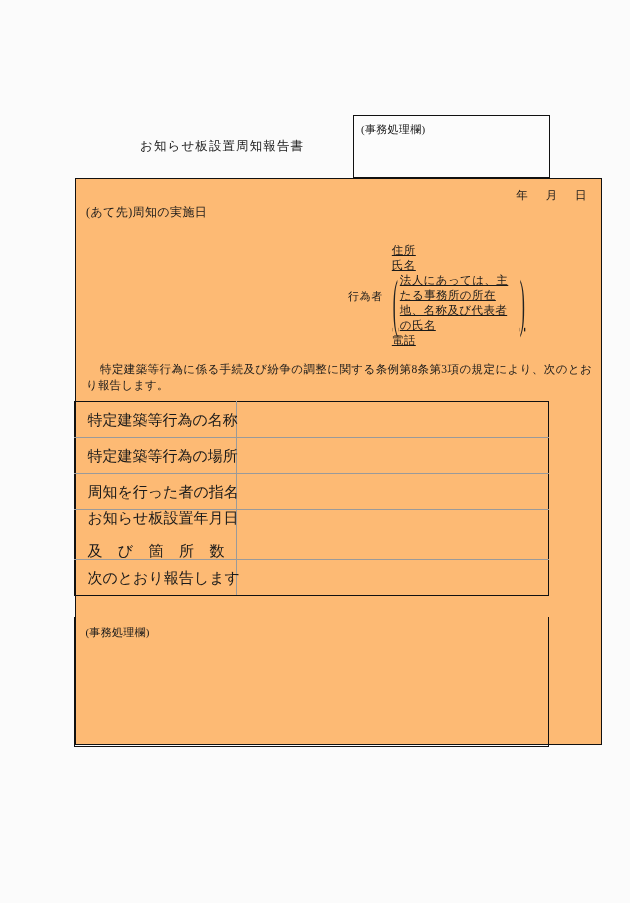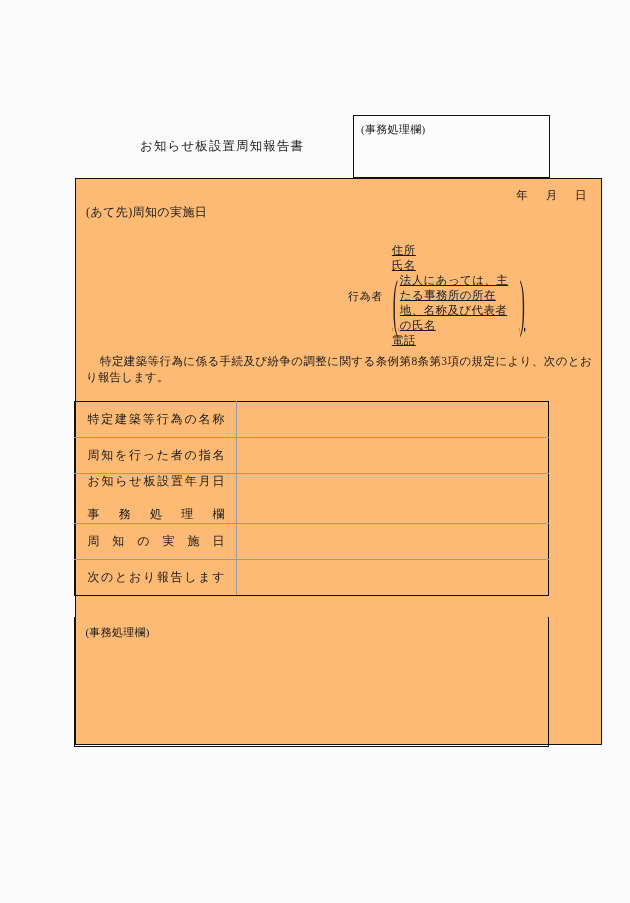--- a/index.html
+++ b/index.html
@@ -150,21 +150,21 @@
     letter-spacing: 0.4px;
     width: 118px;
     padding: 0 1px;
   }
 
   
   .statute {
     position: absolute;
     left: 10px;
     right: 9px;
-    top: 174px;
+    top: 182px;
     font-size: 11.5px;
     line-height: 16px;
     letter-spacing: 0.15px;
     text-indent: 14px;
     text-align: justify;
   }
 
   
   .data-table {
     position: absolute;
@@ -187,24 +187,23 @@
   .data-table td.label-cell {
     width: 161px;
     border-right: 1px solid #9a9a9a;
     border-left: 1.6px solid #111;
     text-align: center;
   }
   .data-table td.value-cell {
     border-right: 1.6px solid #111;
   }
   .row-label {
-    font-size: 12px;
+    font-size: 15px;
     line-height: 16px;
     color: #1a1a1a;
-    font-family: Liberation Mono, monospace;
   }
   .spread {
     display: block;
     width: 137px;
     margin: 0 auto;
     text-align: justify;
     text-align-last: justify;
     white-space: nowrap;
   }
   .two-line .spread:first-child { margin-bottom: 17px; }
@@ -277,38 +276,38 @@
           <td class="label-cell">
             <div class="row-label">
               <span class="spread">特定建築等行為の名称</span>
             </div>
           </td>
           <td class="value-cell"></td>
         </tr>
         <tr>
           <td class="label-cell">
             <div class="row-label">
+              <span class="spread">特定建築等行為の場所</span>
+            </div>
+          </td>
+          <td class="value-cell"></td>
+        </tr>
+        <tr>
+          <td class="label-cell">
+            <div class="row-label">
               <span class="spread">周知を行った者の指名</span>
             </div>
           </td>
           <td class="value-cell"></td>
         </tr>
         <tr>
           <td class="label-cell">
             <div class="row-label two-line">
               <span class="spread">お知らせ板設置年月日</span>
-              <span class="spread">事務処理欄</span>
-            </div>
-          </td>
-          <td class="value-cell"></td>
-        </tr>
-        <tr>
-          <td class="label-cell">
-            <div class="row-label">
-              <span class="spread">周知の実施日</span>
+              <span class="spread">及び箇所数</span>
             </div>
           </td>
           <td class="value-cell"></td>
         </tr>
         <tr>
           <td class="label-cell">
             <div class="row-label">
               <span class="spread">次のとおり報告します</span>
             </div>
           </td>

